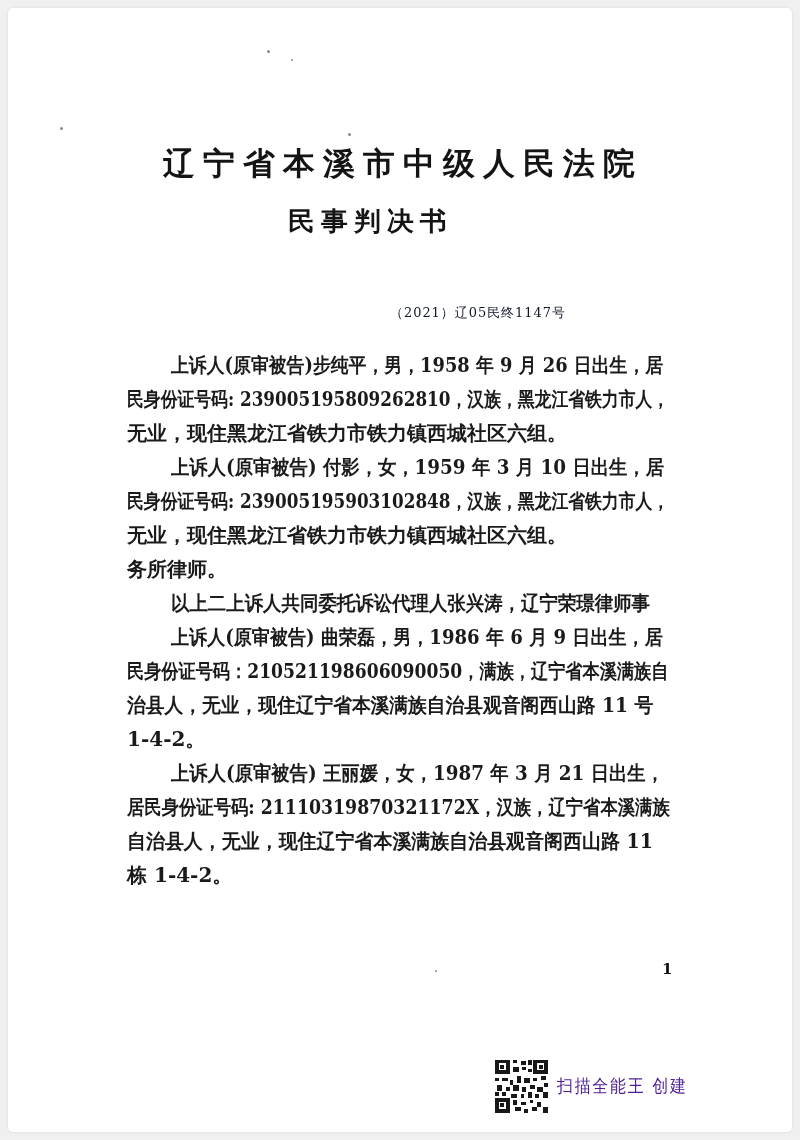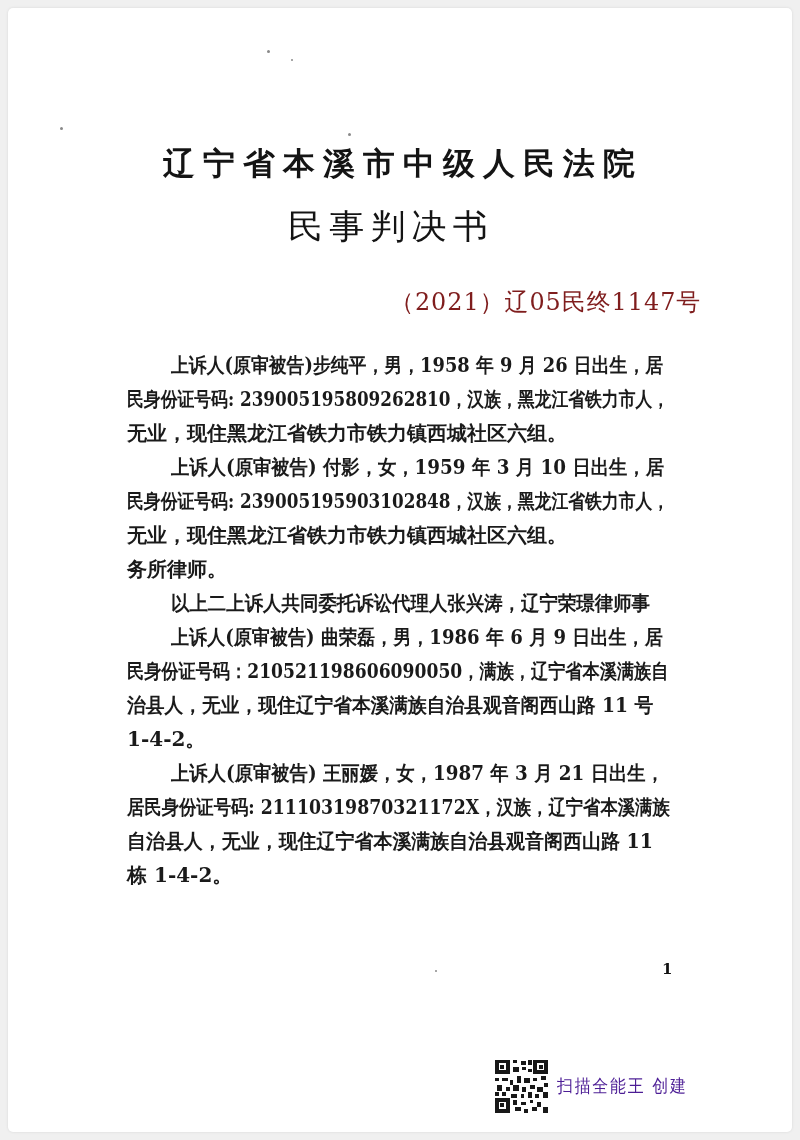--- a/index.html
+++ b/index.html
@@ -19,26 +19,26 @@
     display:inline-block;white-space:nowrap;
     transform-origin:left center;
   }
   .court-title{
     left:155px;top:135px;width:480px;height:40px;
     font-size:31px;font-weight:bold;letter-spacing:8px;
     color:#141414;
   }
   .doc-title{
     left:280px;top:196px;width:206px;height:44px;
-    font-size:34px;font-weight:normal;letter-spacing:6px;
+    font-size:26px;font-weight:bold;letter-spacing:6px;
     color:#141414;
   }
   .case-number{
-    left:382px;top:278px;width:262px;height:26px;
-    font-size:24px;color:#7f1d1d;letter-spacing:1px;
+    left:382px;top:296px;width:262px;height:26px;
+    font-size:13px;color:#0f172a;letter-spacing:1px;
   }
   .body-block{
     left:119px;top:340px;width:523px;
     font-size:20px;color:#1a1a1a;
   }
   .bodyline{height:34px;line-height:34px;overflow:visible;font-weight:bold;}
   .bodyline.indent > span{margin-left:44px;}
   .page-number{
     left:654px;top:952px;width:24px;height:20px;
     font-size:15px;color:#111;font-weight:bold;

